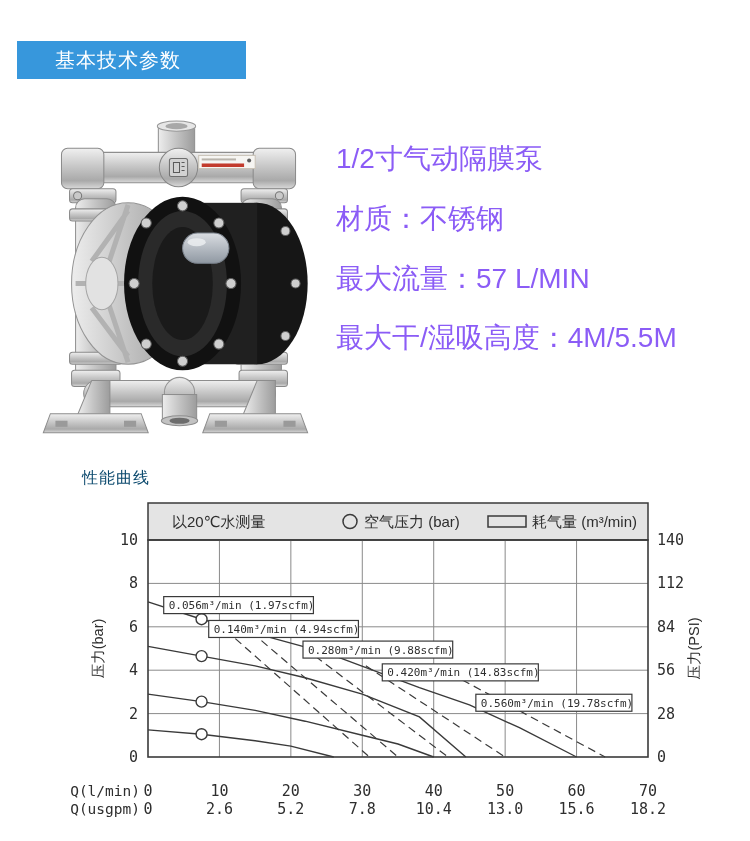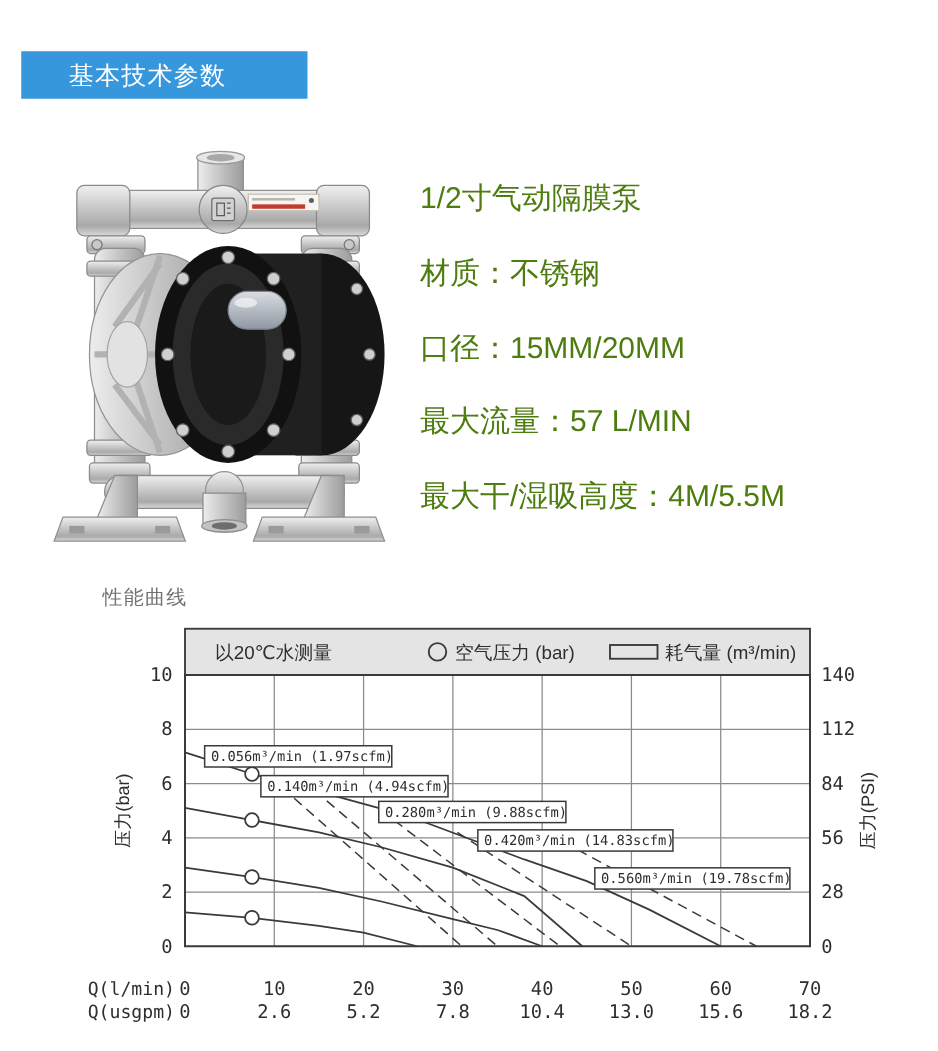--- a/index.html
+++ b/index.html
@@ -8,26 +8,26 @@
     font-family:"Liberation Sans",sans-serif;
   }
   #badge{
     position:absolute;left:17px;top:41px;width:229px;height:38px;
     display:flex;align-items:center;box-sizing:border-box;padding-left:38px;
     color:#ffffff;font-size:20px;letter-spacing:1px;
   }
   #pump-art{position:absolute;left:30px;top:110px;width:295px;height:338px;}
   #specs{
     position:absolute;left:336px;top:141px;width:400px;
-    color:#4d7c0f;font-size:24px;line-height:36.8px;
+    color:#8b5cf6;font-size:28px;line-height:36.8px;
   }
   #spec-title{white-space:nowrap;}
   .spec-row{white-space:nowrap;margin-top:23px;}
   #curve-title{
-    position:absolute;left:82px;top:468px;font-size:16px;color:#737373;letter-spacing:1px;
+    position:absolute;left:82px;top:468px;font-size:16px;color:#0c4a6e;letter-spacing:1px;
   }
   #chart-wrap{position:absolute;left:60px;top:495px;width:690px;height:335px;}
   svg text{font-family:"DejaVu Sans Mono","Liberation Sans",monospace;}
   svg text.cjk{font-family:"Liberation Sans","DejaVu Sans",sans-serif;}
 </style>
 </head>
 <body>
 
 <div id="page">
 
@@ -129,21 +129,20 @@
       <rect x="92" y="308" width="12" height="6" fill="#9a9a9a"></rect>
       <rect x="182" y="308" width="12" height="6" fill="#9a9a9a"></rect>
       <rect x="250" y="308" width="12" height="6" fill="#9a9a9a"></rect>
     </g>
   </svg>
 
   <div id="specs">
     <div id="spec-title">1/2寸气动隔膜泵</div>
     <div id="spec-rows">
         <div class="spec-row">材质：不锈钢</div>
-        <div class="spec-row">口径：15MM/20MM</div>
         <div class="spec-row">最大流量：57 L/MIN</div>
         <div class="spec-row">最大干/湿吸高度：4M/5.5M</div>
       </div>
   </div>
 
   <div id="curve-title">性能曲线</div>
   <div id="chart-wrap">
     <svg id="chart" width="690" height="335" viewBox="0 0 690 335">
         <rect x="88" y="8" width="500" height="37" fill="#e4e4e4" stroke="#3a3a3a" stroke-width="1.5"></rect>
         <text x="112" y="32" fill="#2e2e2e" font-size="15" class="cjk">以20℃水测量</text>

